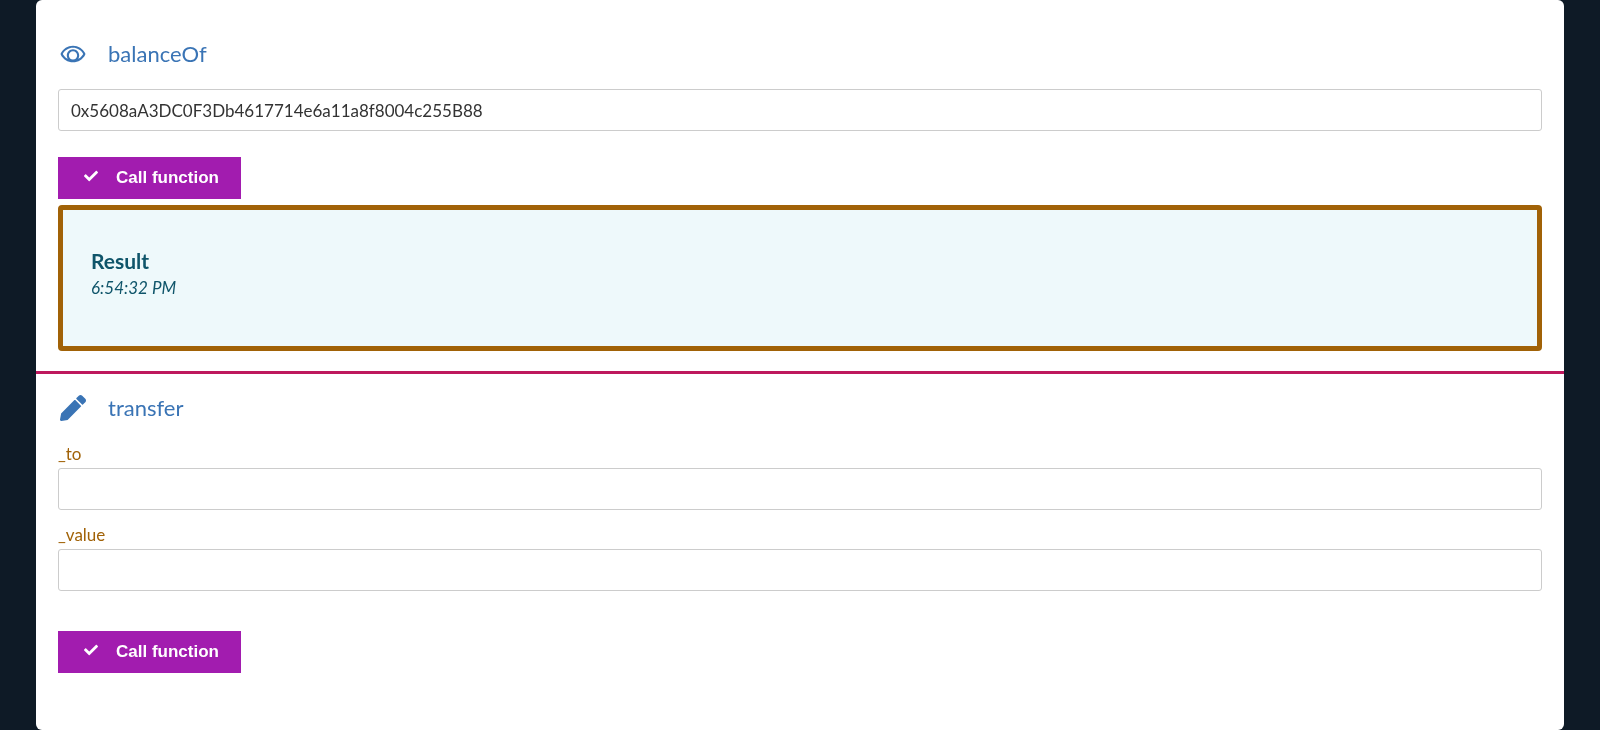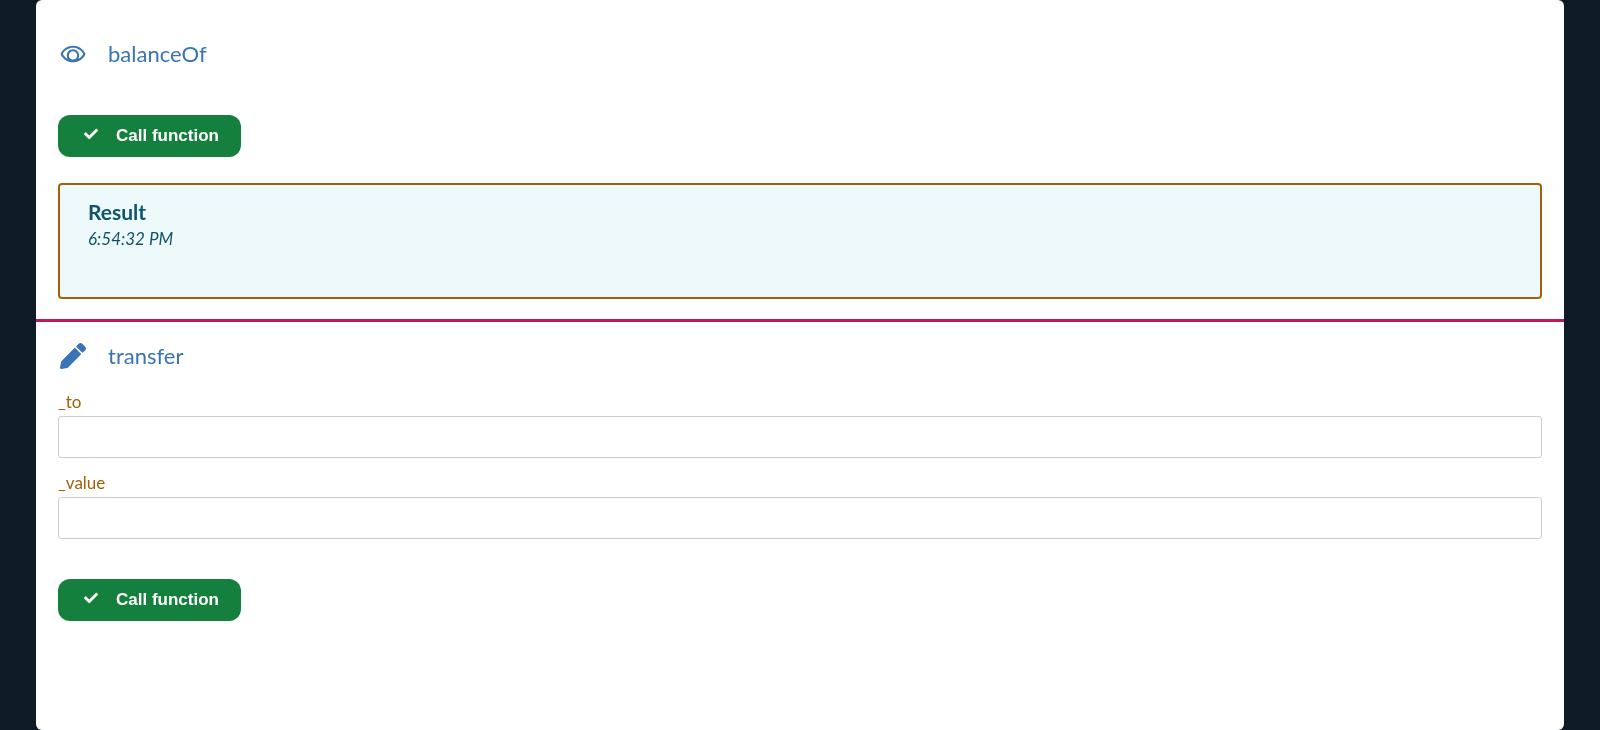--- a/index.html
+++ b/index.html
@@ -59,37 +59,37 @@
     font-size: 17px;
     color: #a16207;
     margin-bottom: 4px;
     display: block;
   }
   .field-group { margin-bottom: 14px; }
   .btn {
     display: inline-flex;
     align-items: center;
     gap: 16px;
-    background: #15803d;
+    background: #a21caf;
     color: #fff;
     font-weight: 700;
     font-size: 17px;
     padding: 11px 22px 11px 24px;
     border: none;
-    border-radius: 12px;
+    border-radius: 0;
     cursor: pointer;
     margin-top: 26px;
   }
   .btn .check-icon svg { width: 18px; height: 14px; fill: #fff; }
   .result-box {
-    margin-top: 26px;
+    margin-top: 6px;
     background: #eef9fb;
-    border: 2px solid #a16207;
+    border: 5px solid #a16207;
     border-radius: 4px;
-    padding: 14px 28px 26px 28px;
+    padding: 38px 28px 26px 28px;
     color: #0f556a;
   }
   .result-title {
     font-weight: 700;
     font-size: 21px;
     color: #0f556a;
     margin-bottom: 4px;
   }
   .result-time {
     font-style: italic;
@@ -111,20 +111,21 @@
   <div class="section">
     <div class="fn-header">
       <span class="icon-wrap eye-icon">
         <svg viewBox="0 0 576 512">
             <path d="M288 144c-79.5 0-144 64.5-144 144s64.5 144 144 144 144-64.5 144-144-64.5-144-144-144zm0 240c-53 0-96-43-96-96s43-96 96-96 96 43 96 96-43 96-96 96zM572.5 241.4C518.3 135.6 410.9 64 288 64S57.7 135.6 3.5 241.4c-4.6 9-4.6 20.2 0 29.2C57.7 376.4 165.1 448 288 448s230.3-71.6 284.5-177.4c4.6-9 4.6-20.2 0-29.2zM288 400c-98.6 0-189.1-55-237.9-144C98.9 167 189.4 112 288 112s189.1 55 237.9 144C477.1 345 386.6 400 288 400z"></path>
           </svg>
       </span>
       <span class="fn-title">balanceOf</span>
     </div>
 
+    <input class="text-field" type="text" value="0x5608aA3DC0F3Db4617714e6a11a8f8004c255B88" style="">
 
     <button class="btn">
       <span class="check-icon">
         <svg viewBox="0 0 512 512">
             <path d="M173.9 439.4l-166.4-166.4c-10-10-10-26.2 0-36.2l36.2-36.2c10-10 26.2-10 36.2 0L192 312.7 432.1 72.6c10-10 26.2-10 36.2 0l36.2 36.2c10 10 10 26.2 0 36.2L210.1 439.4c-10 10-26.2 10-36.2 0z"></path>
           </svg>
       </span>
       <span>Call function</span>
     </button>
 

